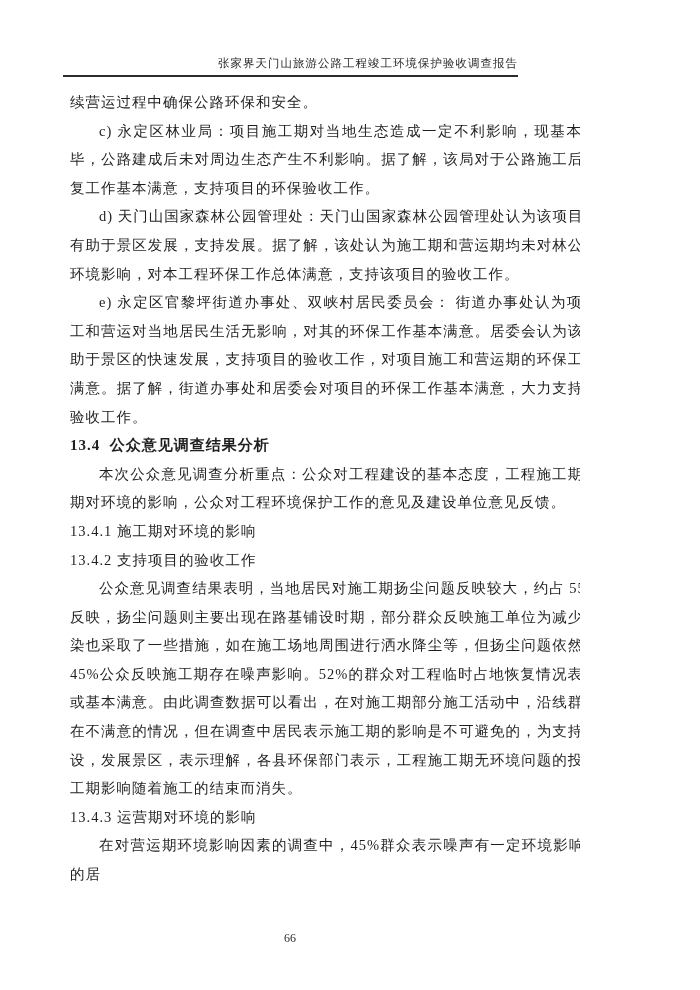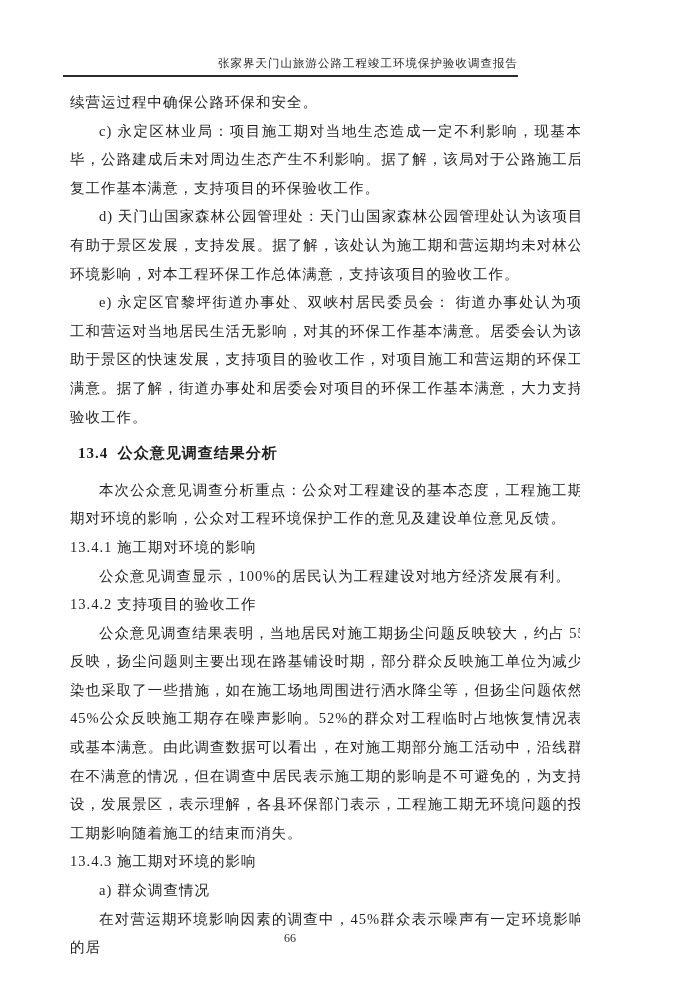--- a/index.html
+++ b/index.html
@@ -38,21 +38,21 @@
     letter-spacing: 1px;
     text-align: justify;
   }
   .para {
     margin: 0;
   }
   .indent {
     text-indent: 2em;
   }
   .h-main {
-    margin: 8px;
+    margin: 0;
     font-weight: bold;
     font-size: 15px;
     white-space: pre-wrap;
   }
   .h-sub {
     margin: 0;
     font-weight: normal;
     font-size: 14.5px;
     white-space: pre-wrap;
   }
@@ -74,23 +74,21 @@
   <div class="header">张家界天门山旅游公路工程竣工环境保护验收调查报告</div>
 
   <div class="content">
     <p class="para">续营运过程中确保公路环保和安全。</p>
     <p class="para indent">c) 永定区林业局：项目施工期对当地生态造成一定不利影响，现基本恢复完毕，公路建成后未对周边生态产生不利影响。据了解，该局对于公路施工后生态恢复工作基本满意，支持项目的环保验收工作。</p>
     <p class="para indent">d) 天门山国家森林公园管理处：天门山国家森林公园管理处认为该项目的建设有助于景区发展，支持发展。据了解，该处认为施工期和营运期均未对林公园产生环境影响，对本工程环保工作总体满意，支持该项目的验收工作。</p>
     <p class="para indent">e) 永定区官黎坪街道办事处、双峡村居民委员会： 街道办事处认为项目的施工和营运对当地居民生活无影响，对其的环保工作基本满意。居委会认为该项目有助于景区的快速发展，支持项目的验收工作，对项目施工和营运期的环保工作基本满意。据了解，街道办事处和居委会对项目的环保工作基本满意，大力支持项目的验收工作。</p>
     <h2 class="h-main">13.4  公众意见调查结果分析</h2>
     <p class="para indent">本次公众意见调查分析重点：公众对工程建设的基本态度，工程施工期、运营期对环境的影响，公众对工程环境保护工作的意见及建设单位意见反馈。</p>
     <h3 class="h-sub">13.4.1 施工期对环境的影响</h3>
-    <p class="para indent">公众意见调查显示，100%的居民认为工程建设对地方经济发展有利。</p>
     <h3 class="h-sub">13.4.2 支持项目的验收工作</h3>
     <p class="para indent">公众意见调查结果表明，当地居民对施工期扬尘问题反映较大，约占 55%。据反映，扬尘问题则主要出现在路基铺设时期，部分群众反映施工单位为减少扬尘污染也采取了一些措施，如在施工场地周围进行洒水降尘等，但扬尘问题依然存在。45%公众反映施工期存在噪声影响。52%的群众对工程临时占地恢复情况表示满意或基本满意。由此调查数据可以看出，在对施工期部分施工活动中，沿线群众仍存在不满意的情况，但在调查中居民表示施工期的影响是不可避免的，为支持项目建设，发展景区，表示理解，各县环保部门表示，工程施工期无环境问题的投诉。施工期影响随着施工的结束而消失。</p>
-    <h3 class="h-sub">13.4.3 施工期对环境的影响</h3>
-    <p class="para indent">a) 群众调查情况</p>
+    <h3 class="h-sub">13.4.3 运营期对环境的影响</h3>
     <p class="para indent">在对营运期环境影响因素的调查中，45%群众表示噪声有一定环境影响，55%的居</p>
   </div>
 
   <div class="footer">66</div>
 
 </div>
 
 </body></html>

